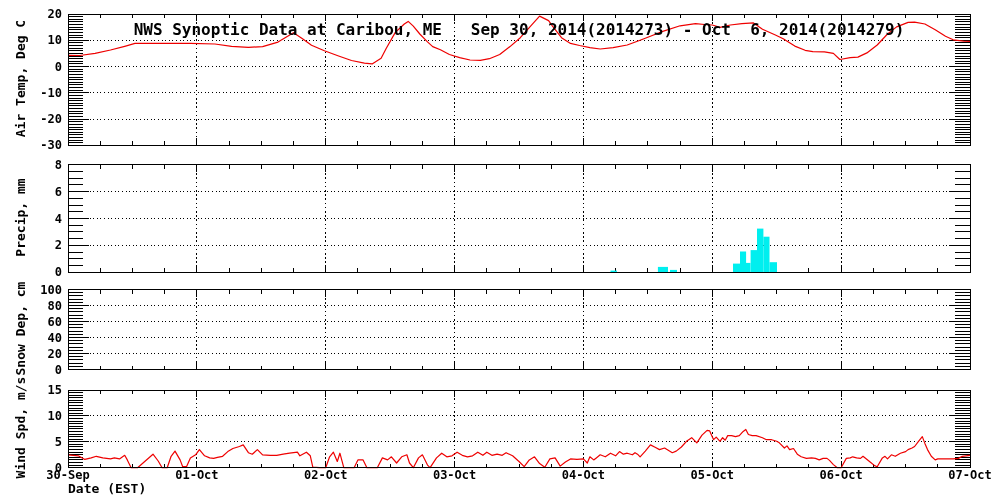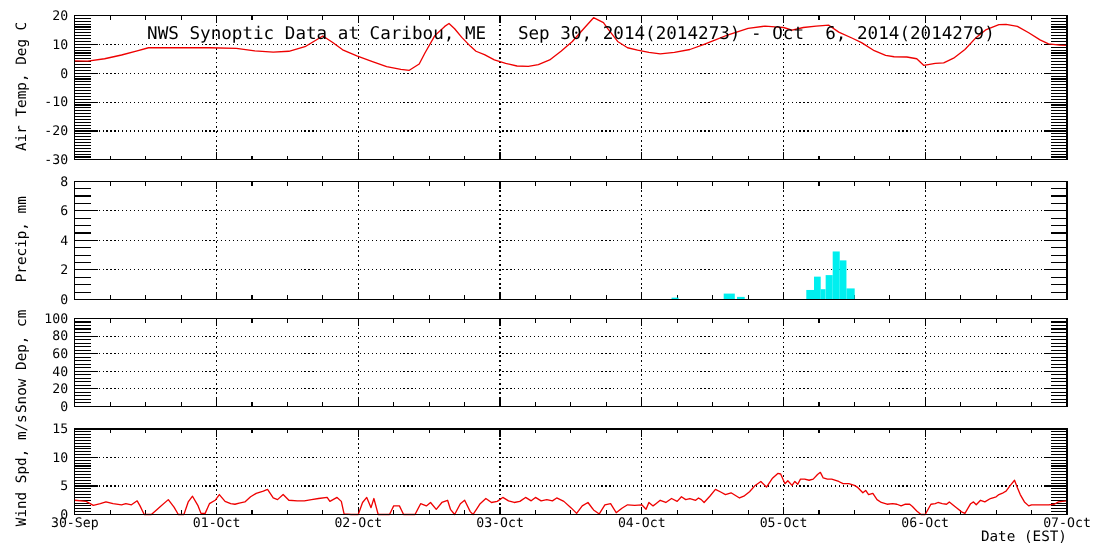--- a/index.html
+++ b/index.html
@@ -1,21 +1,21 @@
 <!DOCTYPE html>
 <html><head>
 <meta charset="utf-8">
 <style>
   html,body{margin:0;padding:0;background:#ffffff;}
   .chart{position:relative;width:1000px;height:500px;background:#fff;
-         font-family:"DejaVu Sans Mono","Liberation Mono",monospace;overflow:hidden;}
+         font-family:"DejaVu Sans Mono","Liberation Mono",monospace;overflow:hidden;font-weight:bold;}
   .chart svg{position:absolute;left:0;top:0;}
   .title{position:absolute;left:68px;width:902px;top:20px;text-align:center;
          font-size:16px;color:#000;white-space:pre;letter-spacing:0;}
-  .xlabel{position:absolute;left:68px;width:902px;top:481px;text-align:right;
+  .xlabel{position:absolute;left:68px;width:902px;top:481px;text-align:left;
           font-size:13px;color:#000;white-space:pre;}
   .ylabel{position:absolute;left:-80px;width:200px;text-align:center;
           transform:rotate(-90deg);transform-origin:center;
           font-size:13px;color:#000;white-space:pre;}
   .frame{fill:none;stroke:#000;stroke-width:1;shape-rendering:crispEdges;}
   .hgrid{stroke:#000;stroke-width:1;stroke-dasharray:1 2.6;shape-rendering:crispEdges;}
   .vgrid{stroke:#000;stroke-width:1;stroke-dasharray:1.6 2.6;shape-rendering:crispEdges;}
   .tick{stroke:#000;stroke-width:1;shape-rendering:crispEdges;}
   .tlabel{font-family:"DejaVu Sans Mono","Liberation Mono",monospace;font-size:12px;fill:#000;}
   .dataline{fill:none;stroke:var(--line-color,#e00);stroke-width:1.2;stroke-linejoin:round;}

